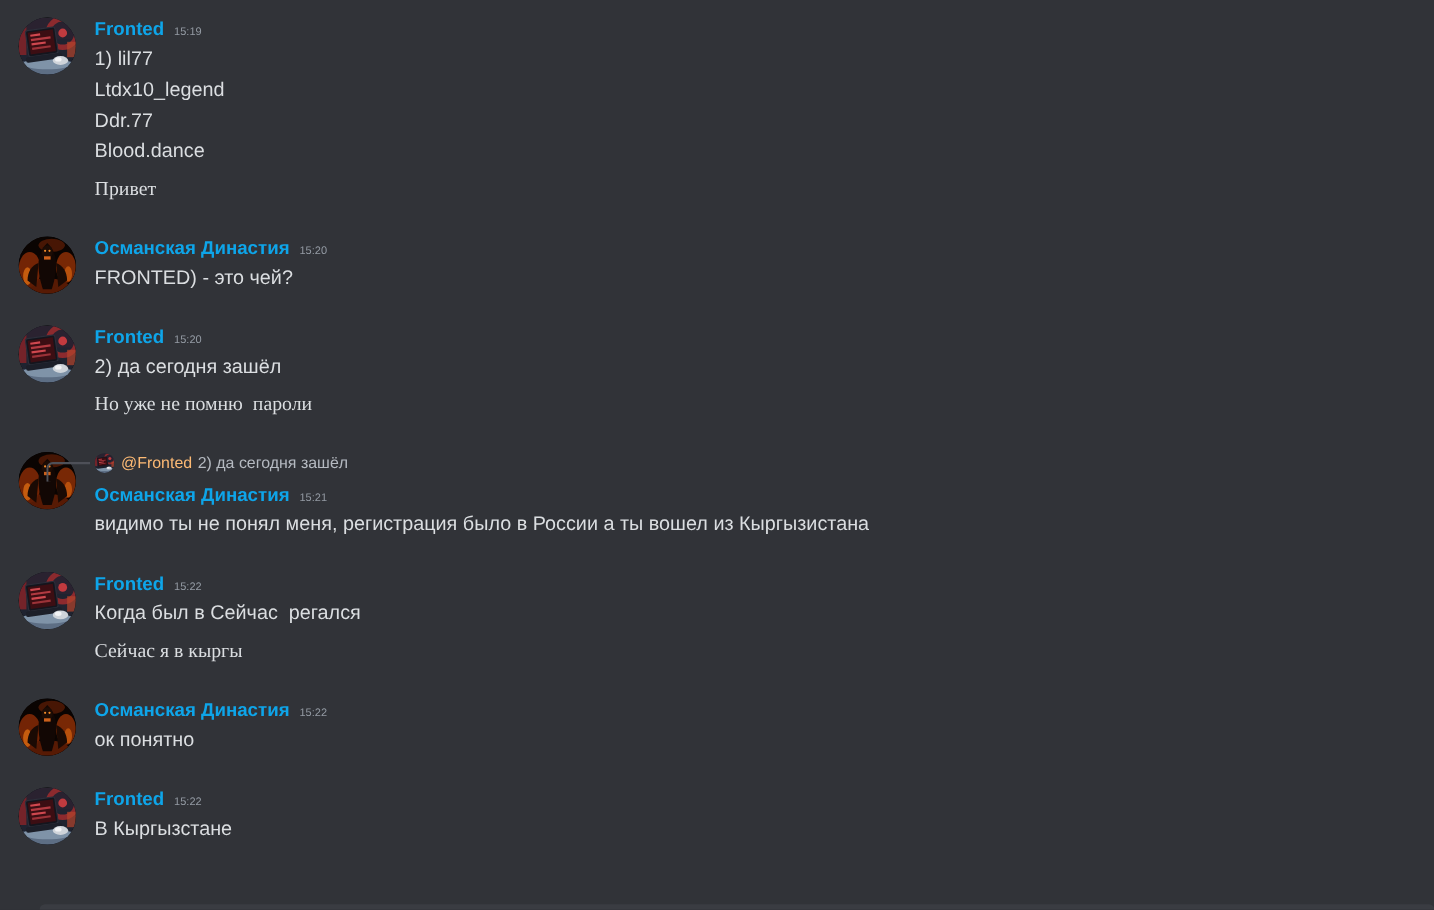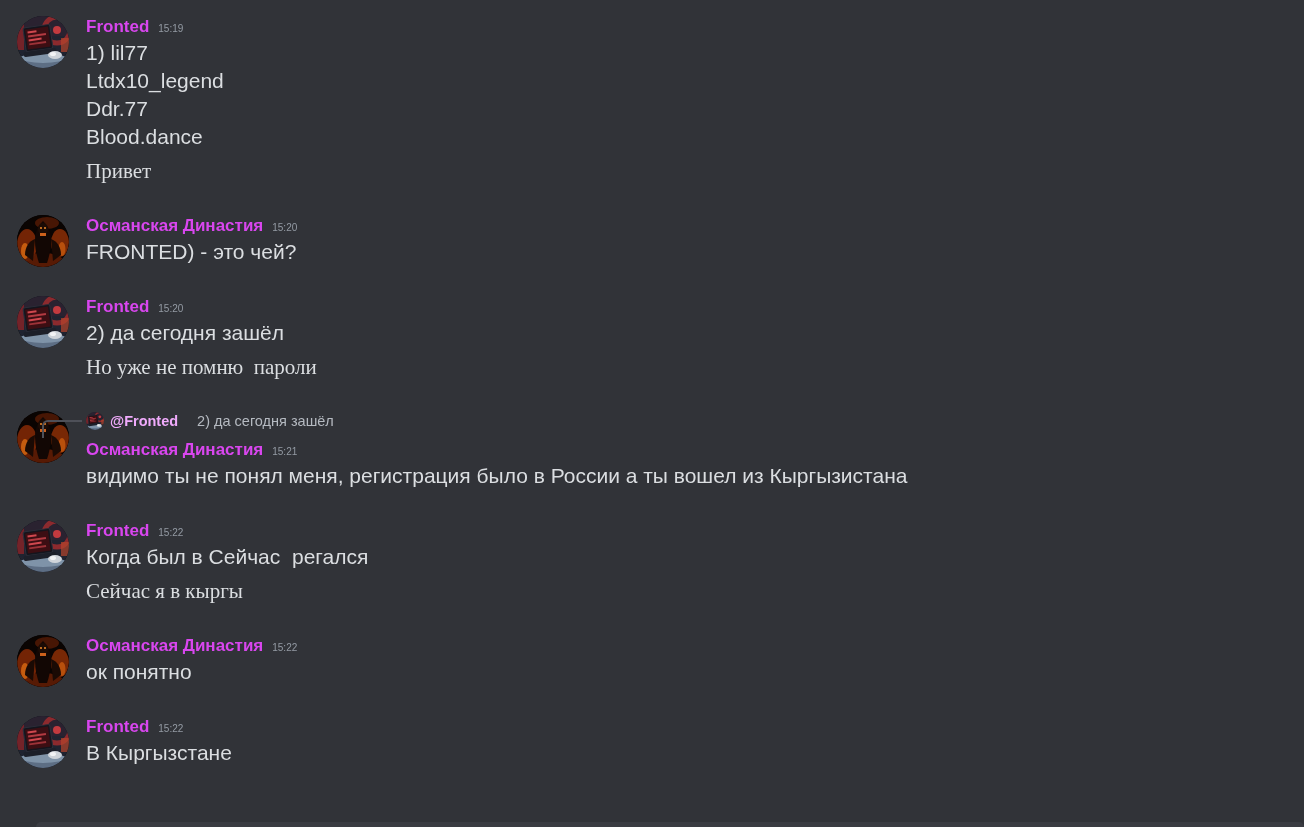--- a/index.html
+++ b/index.html
@@ -17,50 +17,50 @@
 
   .avatar {
     position:absolute; left:17px; top:2px;
     width:52px; height:52px; border-radius:50%;
     overflow:hidden; cursor:pointer; background:#000;
   }
   .avatar svg { display:block; width:100%; height:100%; }
 
   .header { height:25px; display:flex; align-items:baseline; }
   .username {
-    font-weight:700; font-size:17px; color:#d946ef;
+    font-weight:700; font-size:17px; color:#0ea5e9;
     line-height:25px; cursor:pointer;
   }
   .timestamp { font-size:10px; color:#949ba4; margin-left:9px; }
 
   .msg { margin-top:0; }
   .msg + .msg { margin-top:6px;font-family:Liberation Serif, serif; }
   .line {
-    font-size:21px; line-height:28px; color:#dbdee1;
+    font-size:18px; line-height:28px; color:#dbdee1;
     white-space:pre-wrap;
   }
 
   
   .reply-row {
     position:relative; height:24px; margin-bottom:4px;
     display:flex; align-items:center; cursor:pointer;
   }
   .reply-spine {
     position:absolute; left:-44px; top:11px;
     width:38px; height:16px;
     border-top:2px solid #4e5058;
     border-left:2px solid #4e5058;
     border-top-left-radius:6px;
   }
   .reply-avatar {
     width:18px; height:18px; border-radius:50%;
     overflow:hidden; flex:0 0 auto; margin-right:6px;
   }
   .reply-avatar svg { display:block; width:100%; height:100%; }
-  .reply-user { font-size:14.5px; font-weight:700; color:#f0abfc; margin-right:19px; }
+  .reply-user { font-size:14.5px; font-weight:400; color:#fdba74; margin-right:5px; }
   .reply-preview { font-size:14.5px; color:#b5bac1; white-space:pre; }
 
   .input-bar {
     position:absolute; left:36px; right:0; bottom:0; height:5px;
     background:#3a3c42;
     border-radius:8px 8px 0 0;
     cursor:text;
   }
 </style>
 </head>

